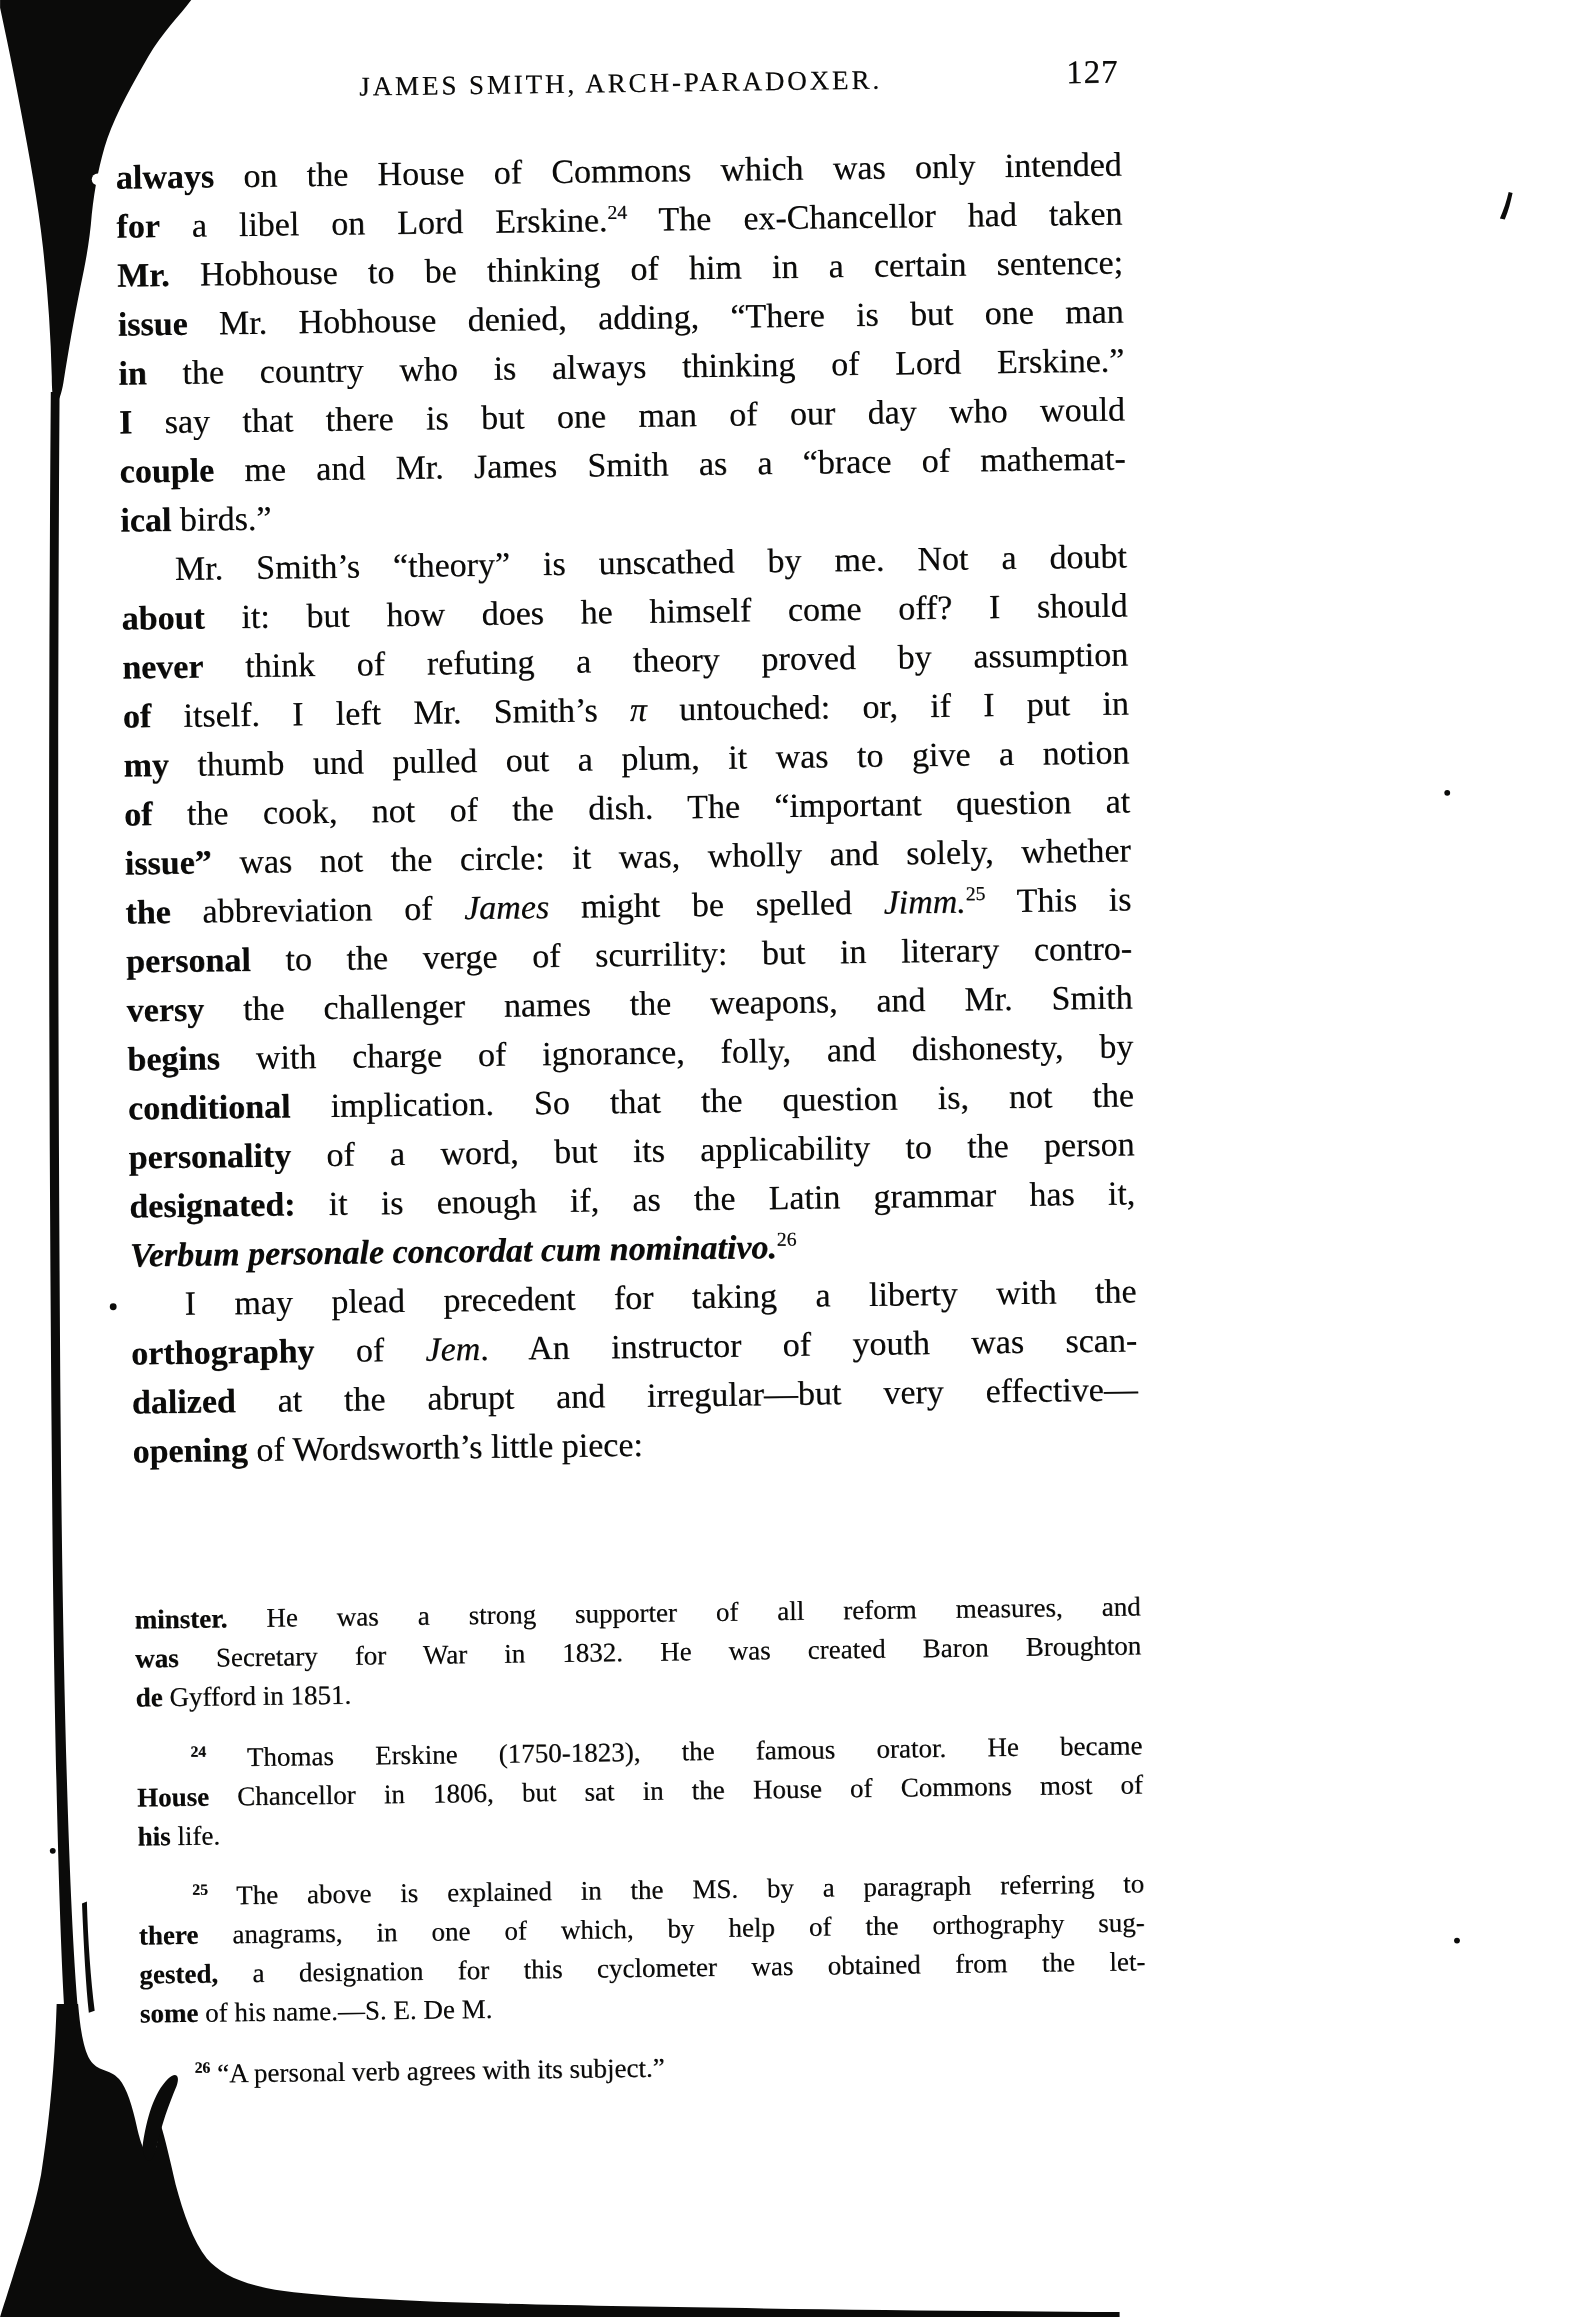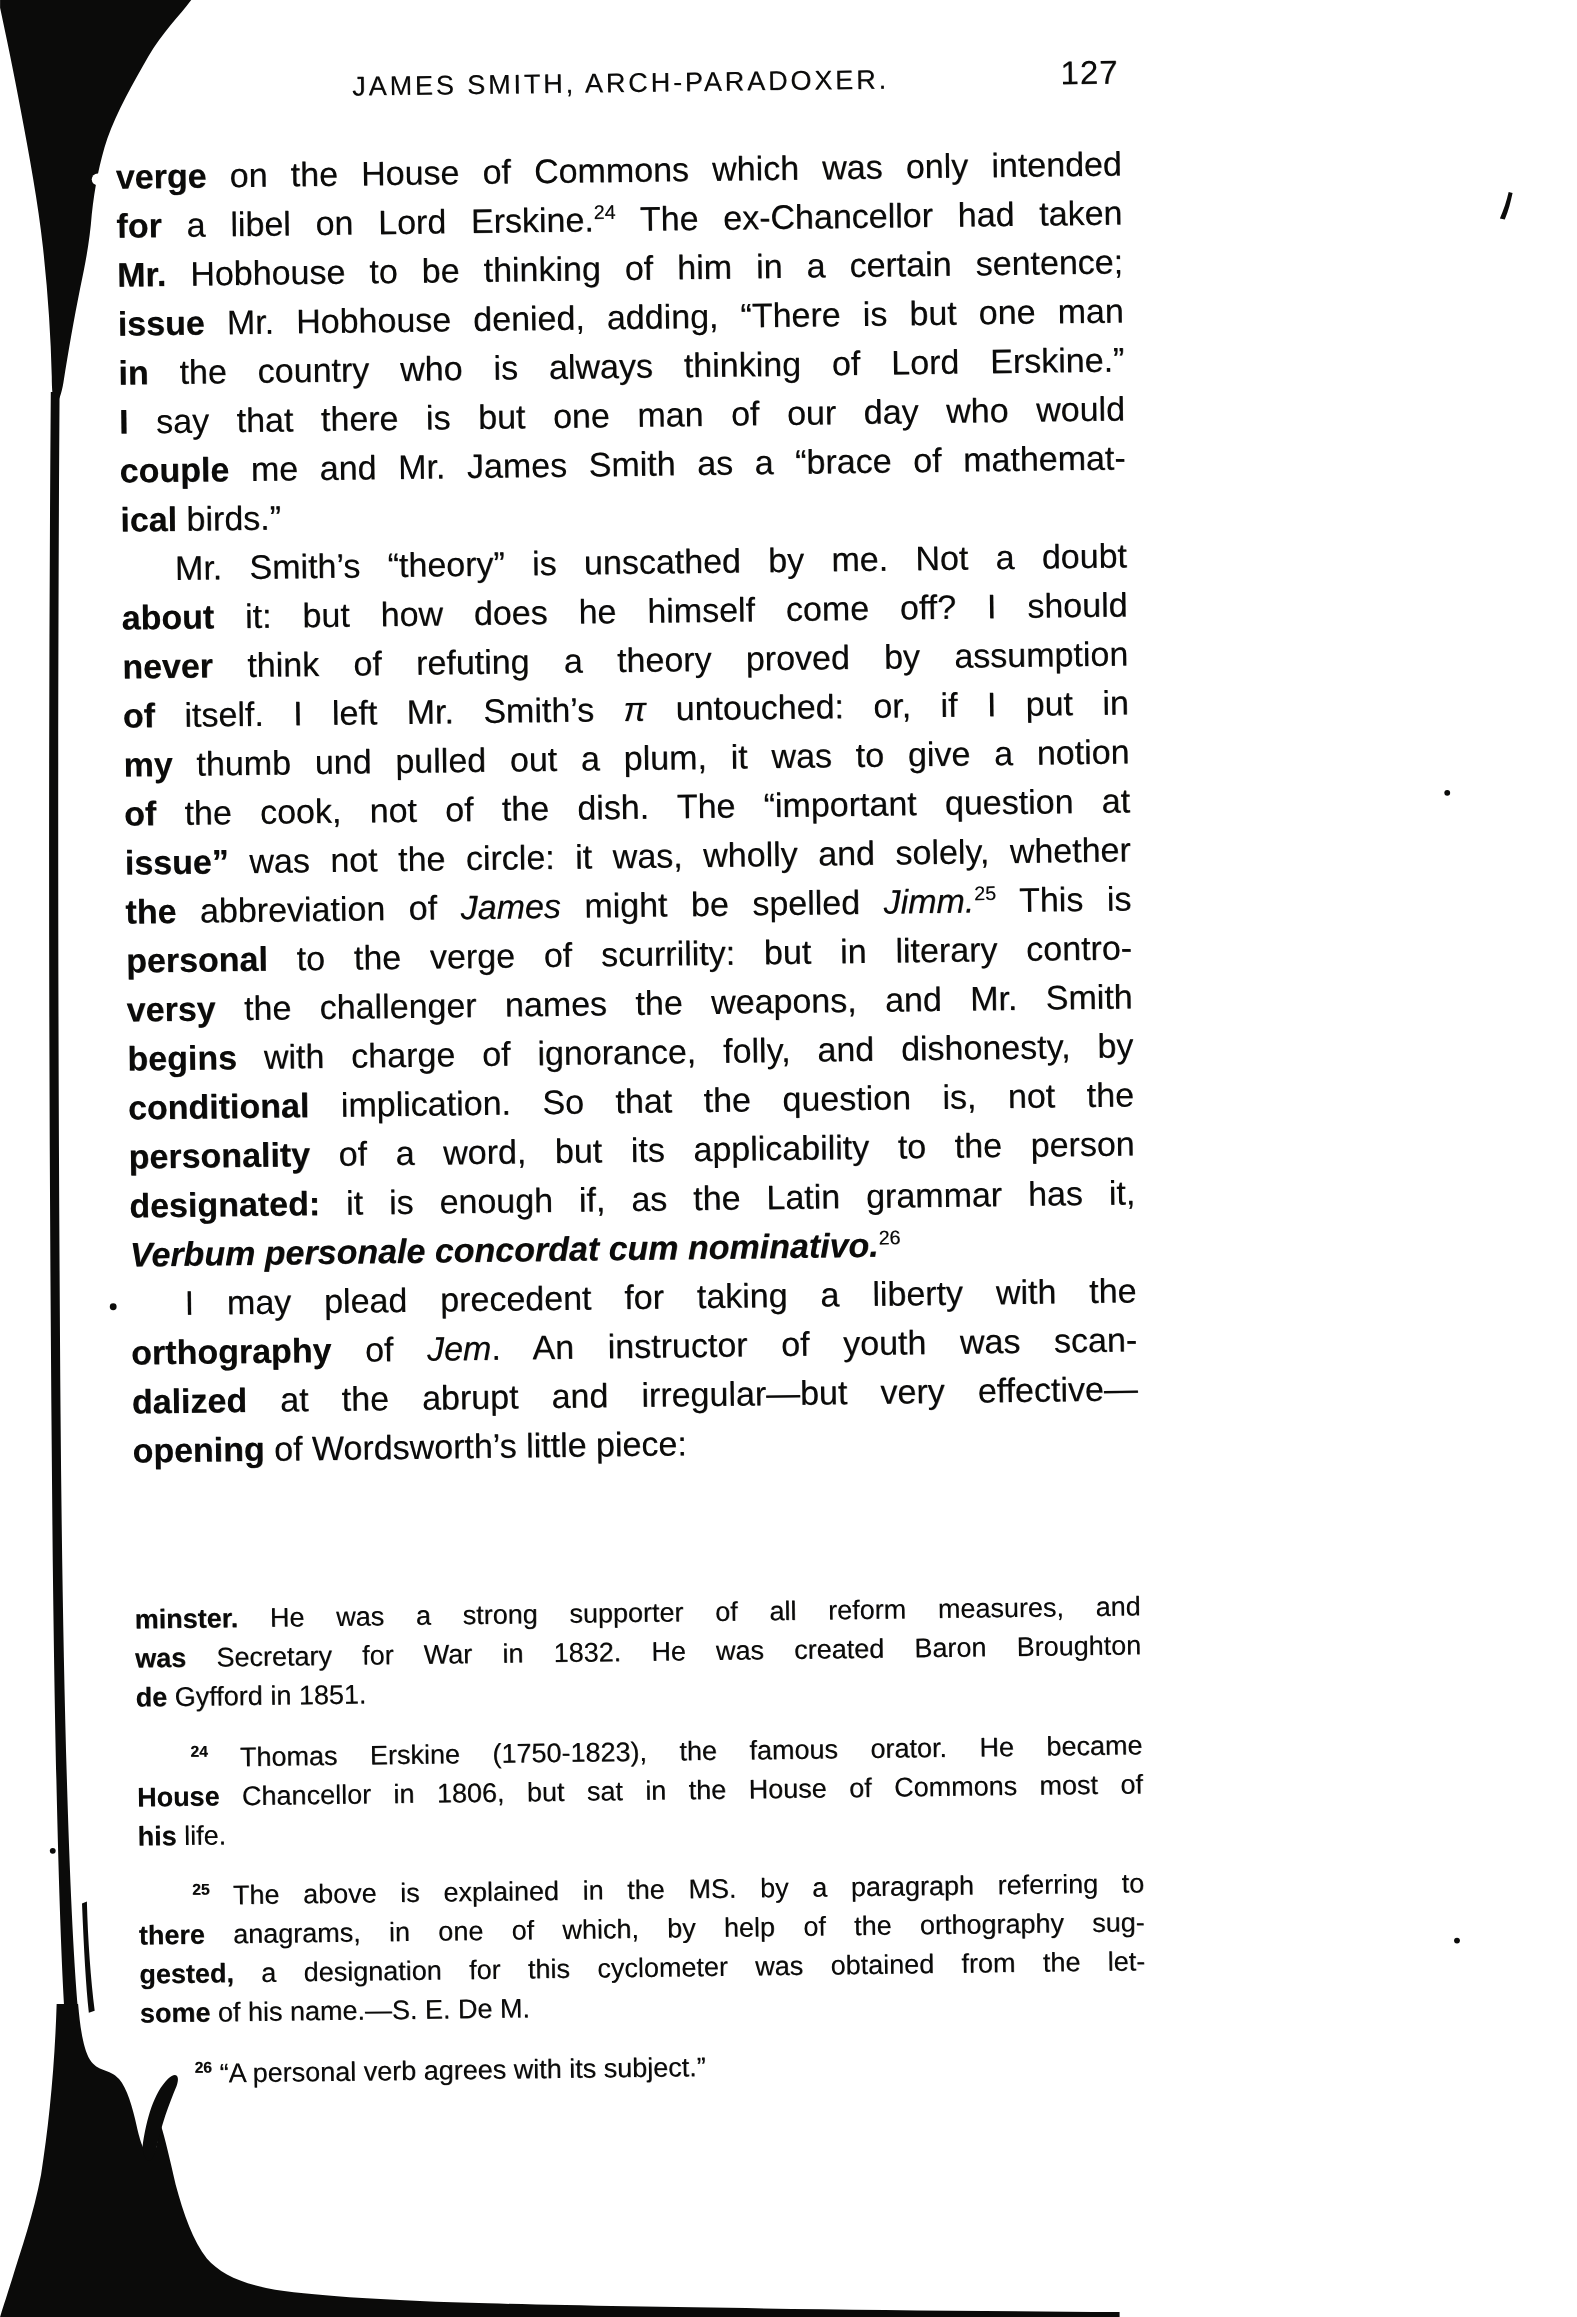--- a/index.html
+++ b/index.html
@@ -4,21 +4,21 @@
 <style>
   :root{
     --ink:#0b0b0a;
     --paper:#ffffff;
   }
   html,body{margin:0;padding:0;background:#e8e8e8;}
   .page{
     position:relative;
     width:1578px;height:2317px;
     background:var(--paper);
-    font-family:Liberation Sans, sans-serif;
+    font-family:Liberation Serif, serif;
     color:var(--ink);
     overflow:hidden;
   }
   .artifacts{position:absolute;left:0;top:0;pointer-events:none;}
   .content{
     position:absolute;left:125px;top:68px;width:1006px;
     transform:rotate(-0.75deg);
     transform-origin:50% 40%;
     text-shadow:0.4px 0.2px 0 rgba(11,11,10,0.55);
   }
@@ -107,21 +107,21 @@
   </svg>
 
   <div class="content">
     <div class="header-row">
       <div class="running-title">JAMES SMITH, ARCH-PARADOXER.</div>
       <div class="page-number">127</div>
     </div>
 
     <div class="body-text" id="body-text">
         <div class="para">
-          <div class="line"><b class="lead">verge</b> on the House of Commons which was only intended</div>
+          <div class="line"><b class="lead">always</b> on the House of Commons which was only intended</div>
           <div class="line"><b class="lead">for</b> a libel on Lord Erskine.<sup>24</sup>  The ex-Chancellor had taken</div>
           <div class="line"><b class="lead">Mr.</b> Hobhouse to be thinking of him in a certain sentence;</div>
           <div class="line"><b class="lead">issue</b> Mr. Hobhouse denied, adding, “There is but one man</div>
           <div class="line"><b class="lead">in</b> the country who is always thinking of Lord Erskine.”</div>
           <div class="line"><b class="lead">I</b> say that there is but one man of our day who would</div>
           <div class="line"><b class="lead">couple</b> me and Mr. James Smith as a “brace of mathemat-</div>
           <div class="line last"><b class="lead">ical</b> birds.”</div>
         </div>
         <div class="para">
           <div class="line indent">Mr. Smith’s “theory” is unscathed by me.  Not a doubt</div>

